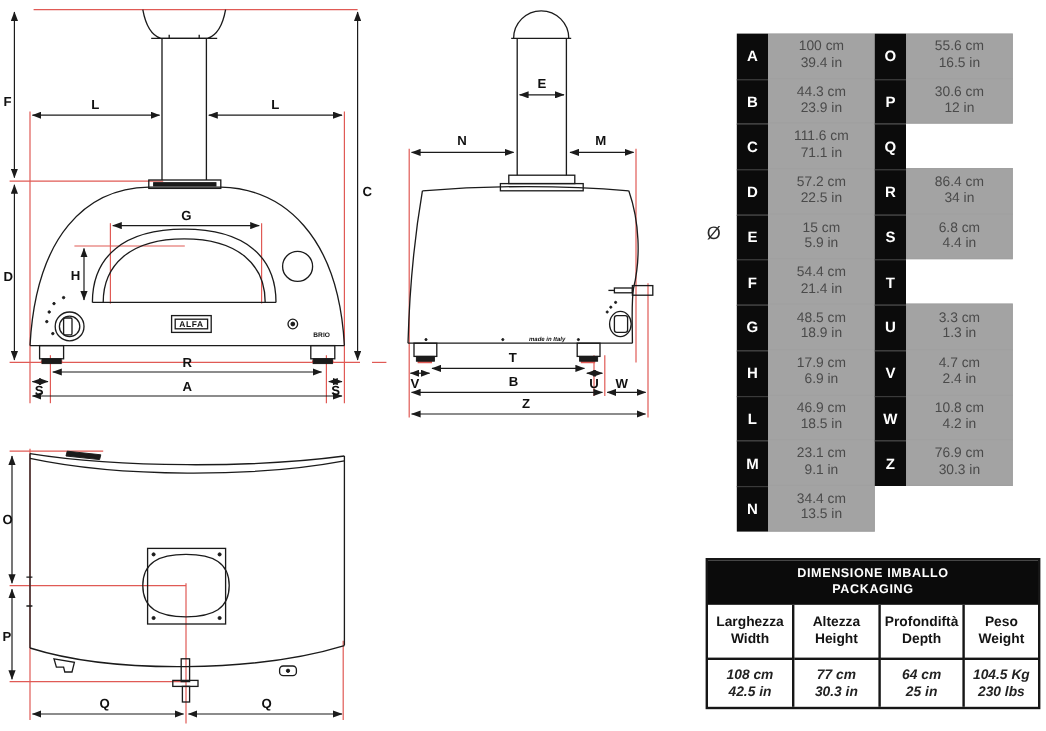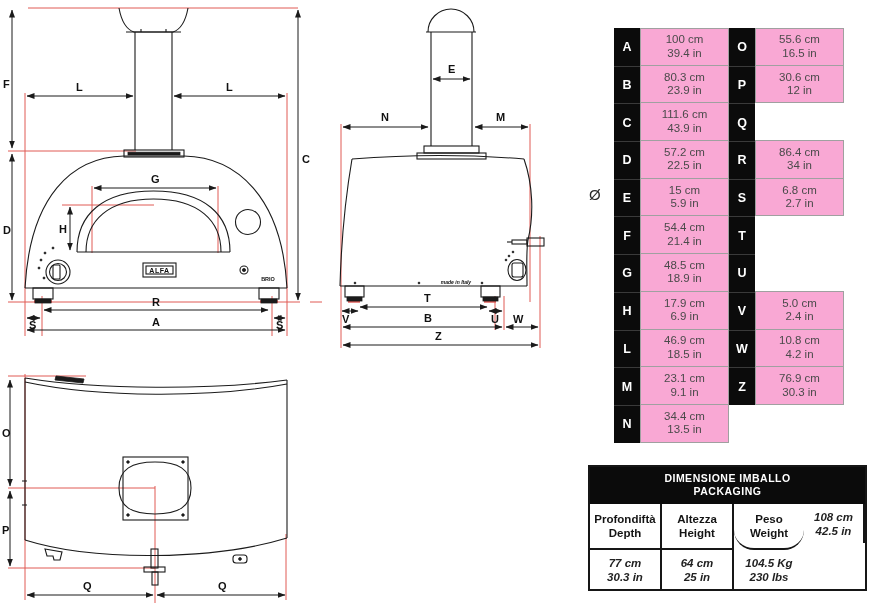--- a/index.html
+++ b/index.html
@@ -8,36 +8,36 @@
   svg text{font-family:"Liberation Sans",sans-serif;}
 
   
   .dim-table{position:absolute;left:614px;top:28px;display:flex;align-items:flex-start;}
   .dim-col{display:flex;flex-direction:column;}
   .dim-row{display:flex;height:37.7px;box-sizing:border-box;}
   .dim-letter{width:26px;background:#0b0b0b;color:#fff;display:flex;align-items:center;
               justify-content:center;font-weight:bold;font-size:12.5px;box-sizing:border-box;
               border-top:1px solid #3a3a3a;}
   .dim-row:first-child .dim-letter{border-top:none;}
-  .dim-value{width:89px;background:#f9a8d4;border:1px solid #a0a0a0;box-sizing:border-box;
+  .dim-value{width:89px;background:#a3a3a3;border:1px solid #a0a0a0;box-sizing:border-box;
              display:flex;flex-direction:column;align-items:center;justify-content:center;
              font-size:11.5px;line-height:13.5px;color:#4a4a4a;margin-top:-1px;}
   .dim-row:first-child .dim-value{margin-top:0;}
 
   .diameter{position:absolute;left:589px;top:186px;font-size:15px;color:#2b2b2b;}
 
   
   .pack-table{position:absolute;left:588px;top:465px;width:279px;box-sizing:border-box;
               border:2px solid #161616;background:#fff;}
   .pack-header{background:#0b0b0b;color:#fff;text-align:center;font-weight:bold;
                font-size:10.5px;letter-spacing:.5px;line-height:13px;padding:5px 0 6px 0;}
   .pack-grid{display:grid;grid-template-columns:72px 72px 70px 61px;}
   .pack-cell{box-sizing:border-box;border-right:2px solid #161616;text-align:center;
              display:flex;flex-direction:column;justify-content:center;}
-  .pack-cell.last{border-right:none;border-radius:20px;}
+  .pack-cell.last{border-right:none;}
   .pack-label{height:46px;font-weight:bold;font-size:11.5px;line-height:14px;color:#141414;
               border-bottom:2px solid #161616;}
   .pack-value{height:39px;font-weight:bold;font-style:italic;font-size:11.5px;
               line-height:14px;color:#222;}
 </style>
 </head>
 <body>
 
 <div id="stage">
 
@@ -248,29 +248,29 @@
         <div class="dim-row">
           <div class="dim-letter">A</div>
           <div class="dim-value">
             <div>100 cm</div>
             <div>39.4 in</div>
           </div>
         </div>
         <div class="dim-row">
           <div class="dim-letter">B</div>
           <div class="dim-value">
-            <div>80.3 cm</div>
+            <div>44.3 cm</div>
             <div>23.9 in</div>
           </div>
         </div>
         <div class="dim-row">
           <div class="dim-letter">C</div>
           <div class="dim-value">
             <div>111.6 cm</div>
-            <div>43.9 in</div>
+            <div>71.1 in</div>
           </div>
         </div>
         <div class="dim-row">
           <div class="dim-letter">D</div>
           <div class="dim-value">
             <div>57.2 cm</div>
             <div>22.5 in</div>
           </div>
         </div>
         <div class="dim-row">
@@ -345,33 +345,37 @@
           <div class="dim-letter">R</div>
           <div class="dim-value">
             <div>86.4 cm</div>
             <div>34 in</div>
           </div>
         </div>
         <div class="dim-row">
           <div class="dim-letter">S</div>
           <div class="dim-value">
             <div>6.8 cm</div>
-            <div>2.7 in</div>
+            <div>4.4 in</div>
           </div>
         </div>
         <div class="dim-row">
           <div class="dim-letter">T</div>
         </div>
         <div class="dim-row">
           <div class="dim-letter">U</div>
+          <div class="dim-value">
+            <div>3.3 cm</div>
+            <div>1.3 in</div>
+          </div>
         </div>
         <div class="dim-row">
           <div class="dim-letter">V</div>
           <div class="dim-value">
-            <div>5.0 cm</div>
+            <div>4.7 cm</div>
             <div>2.4 in</div>
           </div>
         </div>
         <div class="dim-row">
           <div class="dim-letter">W</div>
           <div class="dim-value">
             <div>10.8 cm</div>
             <div>4.2 in</div>
           </div>
         </div>
@@ -385,27 +389,31 @@
       </div>
   </div>
 
   <div class="pack-table">
     <div class="pack-header">
       <div>DIMENSIONE IMBALLO</div>
       <div>PACKAGING</div>
     </div>
     <div class="pack-grid" id="packGrid">
         <div class="pack-cell pack-label">
-          <div>Profondiftà</div>
-          <div>Depth</div>
+          <div>Larghezza</div>
+          <div>Width</div>
         </div>
         <div class="pack-cell pack-label">
           <div>Altezza</div>
           <div>Height</div>
         </div>
+        <div class="pack-cell pack-label">
+          <div>Profondiftà</div>
+          <div>Depth</div>
+        </div>
         <div class="pack-cell pack-label last">
           <div>Peso</div>
           <div>Weight</div>
         </div>
         <div class="pack-cell pack-value">
           <div>108 cm</div>
           <div>42.5 in</div>
         </div>
         <div class="pack-cell pack-value">
           <div>77 cm</div>

